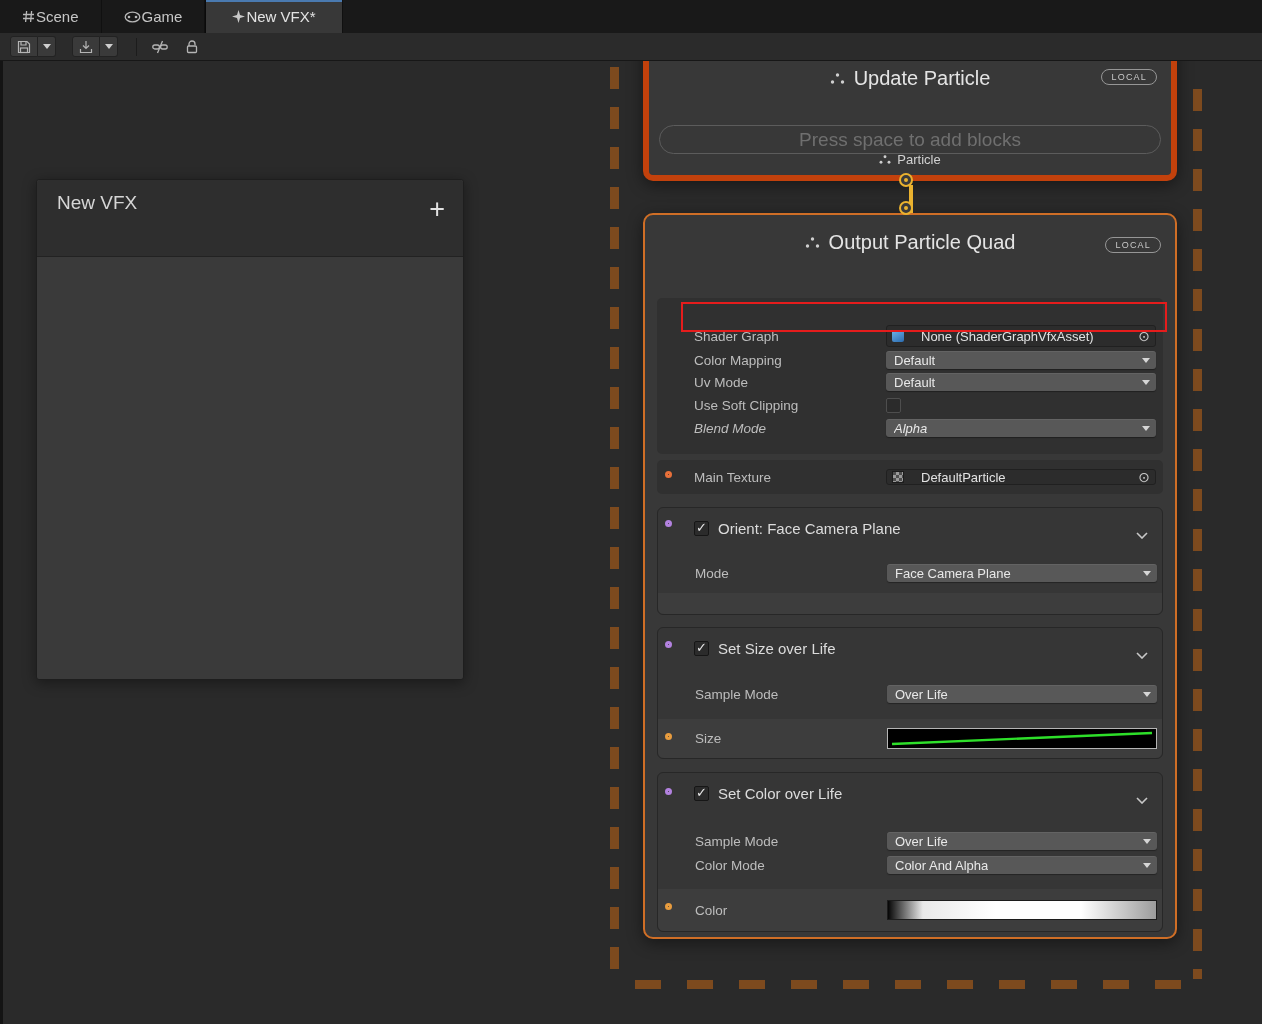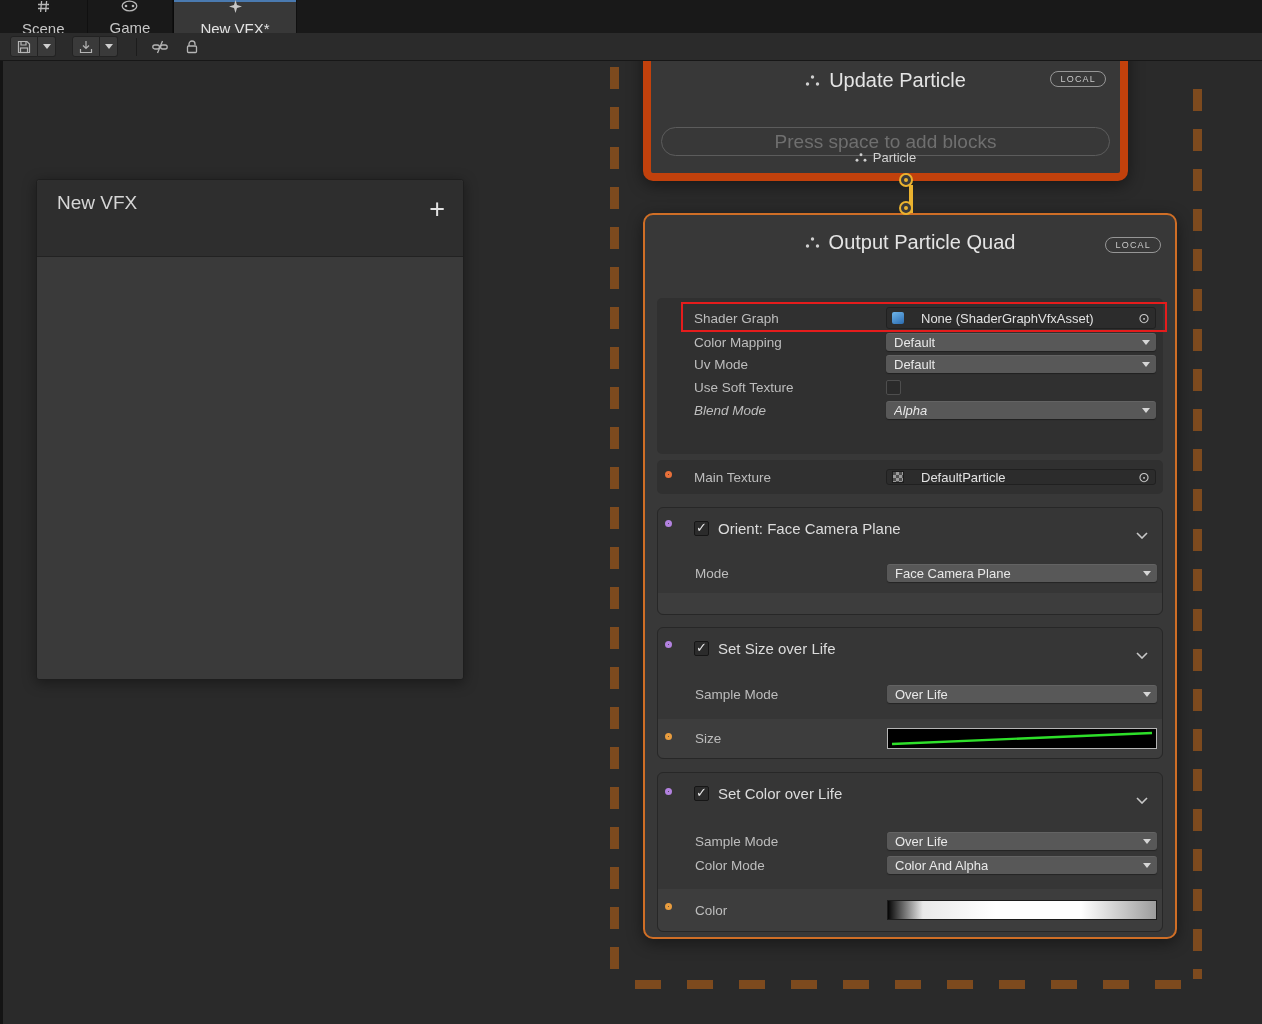--- a/index.html
+++ b/index.html
@@ -5,21 +5,21 @@
   * { margin:0; padding:0; box-sizing:border-box; }
   html,body { background:#1a1a1a; }
   .screen {
     position:relative; width:1262px; height:1024px; overflow:hidden;
     background:#2a2a2a; font-family:"Liberation Sans","DejaVu Sans",sans-serif;
     color:#cccccc; -webkit-font-smoothing:antialiased;
   }
 
   
   .tabbar { position:absolute; top:0; left:0; right:0; height:33px; background:#191919; display:flex; align-items:stretch; }
-  .tab { display:flex; align-items:center; gap:7px; padding:0 22px; font-size:15px; color:#c6c6c6; border-right:1px solid #101010; cursor:default;flex-direction:column; }
+  .tab { display:flex; align-items:center; gap:1px; padding:0 22px; font-size:15px; color:#c6c6c6; border-right:1px solid #101010; cursor:default; }
   .tab.active { background:#383838; color:#e3e3e3; box-shadow:inset 0 2px 0 #4a7ab0; border-left:1px solid #0a0a0a; padding:0 26px; }
   .tabicon { flex:0 0 auto; }
 
   
   .toolbar { position:absolute; top:33px; left:0; right:0; height:28px; background:#2b2b2b; border-bottom:1px solid #171717; display:flex; align-items:center; padding-left:10px; }
   .tbtn { height:21px; background:#3a3a3a; border:1px solid #222222; border-radius:3px 0 0 3px; display:flex; align-items:center; justify-content:center; width:28px; }
   .tbtn-caret { height:21px; width:18px; background:#3a3a3a; border:1px solid #222222; border-left:none; border-radius:0 3px 3px 0; display:flex; align-items:center; justify-content:center; }
   .caret-down { width:0; height:0; border-left:4px solid transparent; border-right:4px solid transparent; border-top:5px solid #cfcfcf; }
   .tb-group { display:flex; margin-right:16px; }
   .tb-sep { width:1px; height:18px; background:#1c1c1c; margin:0 10px 0 2px; }
@@ -34,21 +34,21 @@
   .dash-h { position:absolute; height:9px; background:repeating-linear-gradient(90deg,#7d4a1e 0 26px,transparent 26px 52px); }
 
   
   .blackboard { position:absolute; left:36px; top:118px; width:428px; height:501px; background:#3a3a3a; border:1px solid #1e1e1e; border-radius:3px; box-shadow:0 3px 14px rgba(0,0,0,.4); }
   .bb-header { position:relative; height:77px; background:#2e2e2e; border-bottom:1px solid #222222; border-radius:3px 3px 0 0; }
   .bb-title { position:absolute; left:20px; top:12px; font-size:19px; color:#d6d6d6; }
   .bb-add { position:absolute; right:18px; top:16px; font-size:27px; line-height:27px; color:#e2e2e2; cursor:default; }
 
   
   .node { position:absolute; background:#383838; border-radius:10px; box-shadow:0 4px 16px rgba(0,0,0,.45); }
-  .node-update { left:643px; top:-34px; width:485px; height:154px; border:8px solid #c2410c; z-index:1;text-align:right; }
+  .node-update { left:643px; top:-34px; width:534px; height:154px; border:6px solid #c2410c; z-index:1;text-align:right; }
   .node-output { left:643px; top:152px; width:534px; height:726px; border:2px solid #cf6e26; z-index:1; }
   .node-title { position:absolute; left:0; right:0; display:flex; align-items:center; justify-content:center; gap:9px; font-size:20px; color:#e4e4e4; }
   .local-badge { position:absolute; right:14px; border:1px solid #969696; border-radius:9px; padding:2px 9px; font-size:9px; letter-spacing:1.2px; color:#c8c8c8; }
   .placeholder-pill { position:absolute; left:10px; right:10px; top:92px; height:29px; border:1px solid #5c5c5c; border-radius:15px; display:flex; align-items:center; justify-content:center; font-size:19px; color:#6f6f6f; }
   .flow-port-label { position:absolute; left:0; right:0; bottom:8px; display:flex; align-items:center; justify-content:center; gap:6px; font-size:13px; color:#d2d2d2; }
 
   
   .connection-line { position:absolute; left:909px; top:124px; width:4px; height:28px; background:#eab22f; z-index:2; }
   .port-dot { position:absolute; width:10px; height:10px; border-radius:50%; background:#eab22f; border:3px solid #3a3a3a; box-shadow:0 0 0 2px #eab22f; z-index:3; }
 
@@ -201,21 +201,21 @@
         <svg class="ctx-icon" width="15" height="11" viewBox="0 0 15 11">
             <circle cx="7.5" cy="2" r="1.7" fill="#cfcfcf"></circle>
             <circle cx="2.5" cy="9" r="1.7" fill="#cfcfcf"></circle>
             <circle cx="12.5" cy="9" r="1.7" fill="#cfcfcf"></circle>
           </svg>
         <span>Output Particle Quad</span>
       </div>
       <span class="local-badge" style="top:22px;">LOCAL</span>
 
       <div class="panel" style="top:83px; height:156px; padding-top:9px;">
-        <div class="prow" style="height:22px;">
+        <div class="prow" style="height:22px;margin-top:18px;">
           <span class="plabel">Shader Graph</span>
           <div class="pcontrol obj-field">
             <span class="sg-icon"></span>
             <span class="obj-text">None (ShaderGraphVfxAsset)</span>
             <span class="obj-picker">⊙</span>
           </div>
         </div>
         <div class="prow" style="height:18px; margin-top:4px;">
           <span class="plabel">Color Mapping</span>
           <div class="pcontrol dropdown">
@@ -224,21 +224,21 @@
           </div>
         </div>
         <div class="prow" style="height:18px; margin-top:4px;">
           <span class="plabel">Uv Mode</span>
           <div class="pcontrol dropdown">
             <span class="dd-text">Default</span>
             <span class="dd-caret"></span>
           </div>
         </div>
         <div class="prow" style="height:16px; margin-top:6px;">
-          <span class="plabel">Use Soft Texture</span>
+          <span class="plabel">Use Soft Clipping</span>
           <span class="checkbox"></span>
         </div>
         <div class="prow" style="height:18px; margin-top:6px;font-style:italic;">
           <span class="plabel">Blend Mode</span>
           <div class="pcontrol dropdown">
             <span class="dd-text">Alpha</span>
             <span class="dd-caret"></span>
           </div>
         </div>
       </div>

